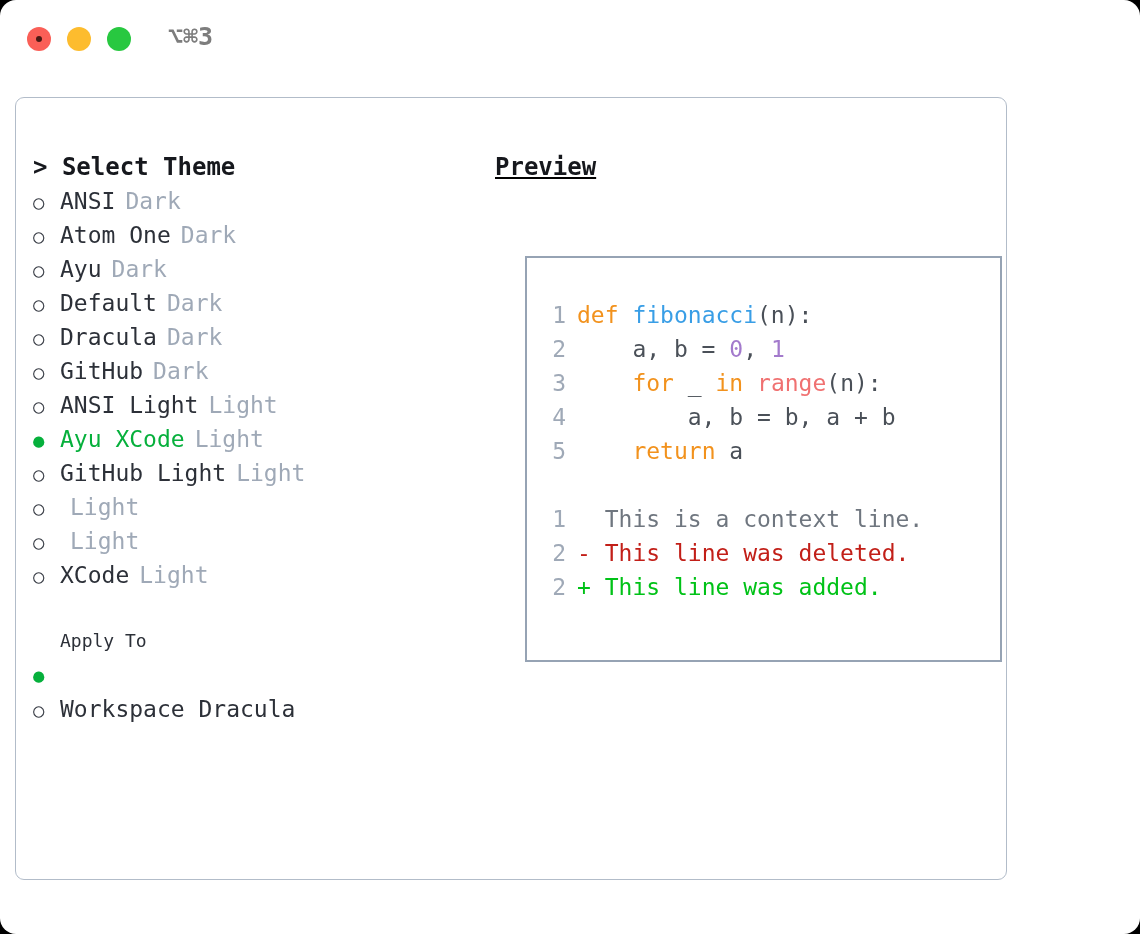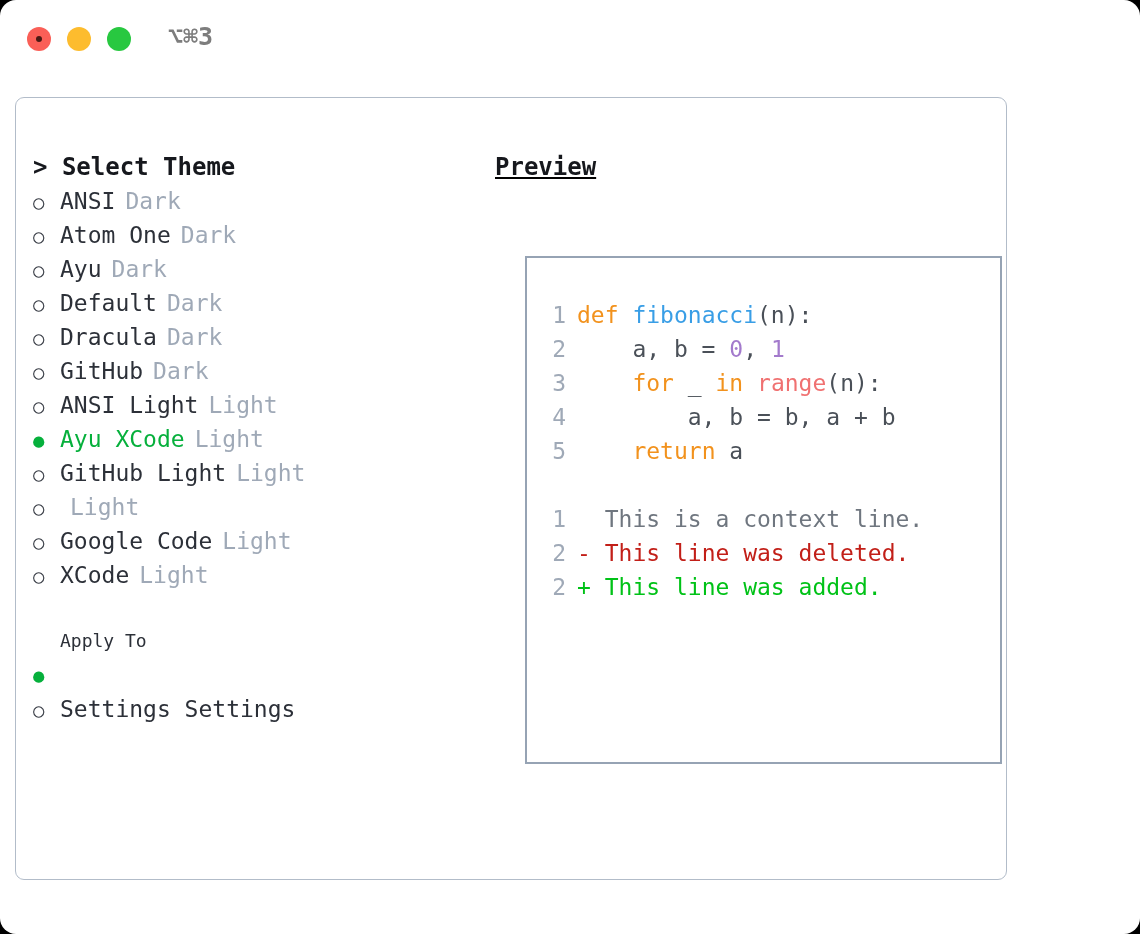--- a/index.html
+++ b/index.html
@@ -136,21 +136,21 @@
     font-weight: bold;
     color: #16181d;
     line-height: 34px;
     white-space: pre;
   }
   .preview-box {
     position: absolute;
     left: 30px;
     top: 106px;
     width: 477px;
-    height: 508px;
+    height: 406px;
     border: 2px solid #96a3b4;
     box-sizing: border-box;
     background: #ffffff;
   }
   .code {
     position: absolute;
     left: 17px;
     top: 40px;
     font-size: 23px;
     line-height: 34px;
@@ -194,28 +194,28 @@
           <div class="row"><span class="marker">○</span><span class="name">ANSI</span><span class="tag">Dark</span></div>
           <div class="row"><span class="marker">○</span><span class="name">Atom One</span><span class="tag">Dark</span></div>
           <div class="row"><span class="marker">○</span><span class="name">Ayu</span><span class="tag">Dark</span></div>
           <div class="row"><span class="marker">○</span><span class="name">Default</span><span class="tag">Dark</span></div>
           <div class="row"><span class="marker">○</span><span class="name">Dracula</span><span class="tag">Dark</span></div>
           <div class="row"><span class="marker">○</span><span class="name">GitHub</span><span class="tag">Dark</span></div>
           <div class="row"><span class="marker">○</span><span class="name">ANSI Light</span><span class="tag">Light</span></div>
           <div class="row selected"><span class="marker">●</span><span class="name">Ayu XCode</span><span class="tag">Light</span></div>
           <div class="row"><span class="marker">○</span><span class="name">GitHub Light</span><span class="tag">Light</span></div>
           <div class="row"><span class="marker">○</span><span class="tag">Light</span></div>
-          <div class="row"><span class="marker">○</span><span class="name">Google Code</span><span class="tag">Light</span></div>
+          <div class="row"><span class="marker">○</span><span class="tag">Light</span></div>
           <div class="row"><span class="marker">○</span><span class="name">XCode</span><span class="tag">Light</span></div>
         </div>
       <div class="spacer-lg"></div>
       <div class="subhead">Apply To</div>
       <div id="apply-list">
           <div class="row selected"><span class="marker">●</span></div>
-          <div class="row"><span class="marker">○</span><span class="name">Settings Settings</span></div>
+          <div class="row"><span class="marker">○</span><span class="name">Workspace Dracula</span></div>
         </div>
       <div class="spacer-md"></div>
     </div>
 
     <div class="col-right">
       <div class="preview-head">Preview</div>
       <div class="preview-box">
         <div class="code" id="code-block"><div class="code-line"><span class="ln">1</span><span class="kw">def </span><span class="fn">fibonacci</span><span class="plain">(n):</span></div><div class="code-line"><span class="ln">2</span><span class="plain">    a, b = </span><span class="num">0</span><span class="plain">, </span><span class="num">1</span></div><div class="code-line"><span class="ln">3</span><span class="plain">    </span><span class="kw">for</span><span class="plain"> _ </span><span class="kw">in</span><span class="plain"> </span><span class="bi">range</span><span class="plain">(n):</span></div><div class="code-line"><span class="ln">4</span><span class="plain">        a, b = b, a + b</span></div><div class="code-line"><span class="ln">5</span><span class="plain">    </span><span class="kw">return</span><span class="plain"> a</span></div><div class="blank-line"></div><div class="code-line"><span class="ln">1</span><span class="ctx"> </span><span class="ctx"> This is a context line.</span></div><div class="code-line"><span class="ln">2</span><span class="del">-</span><span class="del"> This line was deleted.</span></div><div class="code-line"><span class="ln">2</span><span class="add">+</span><span class="add"> This line was added.</span></div></div>
       </div>
     </div>

